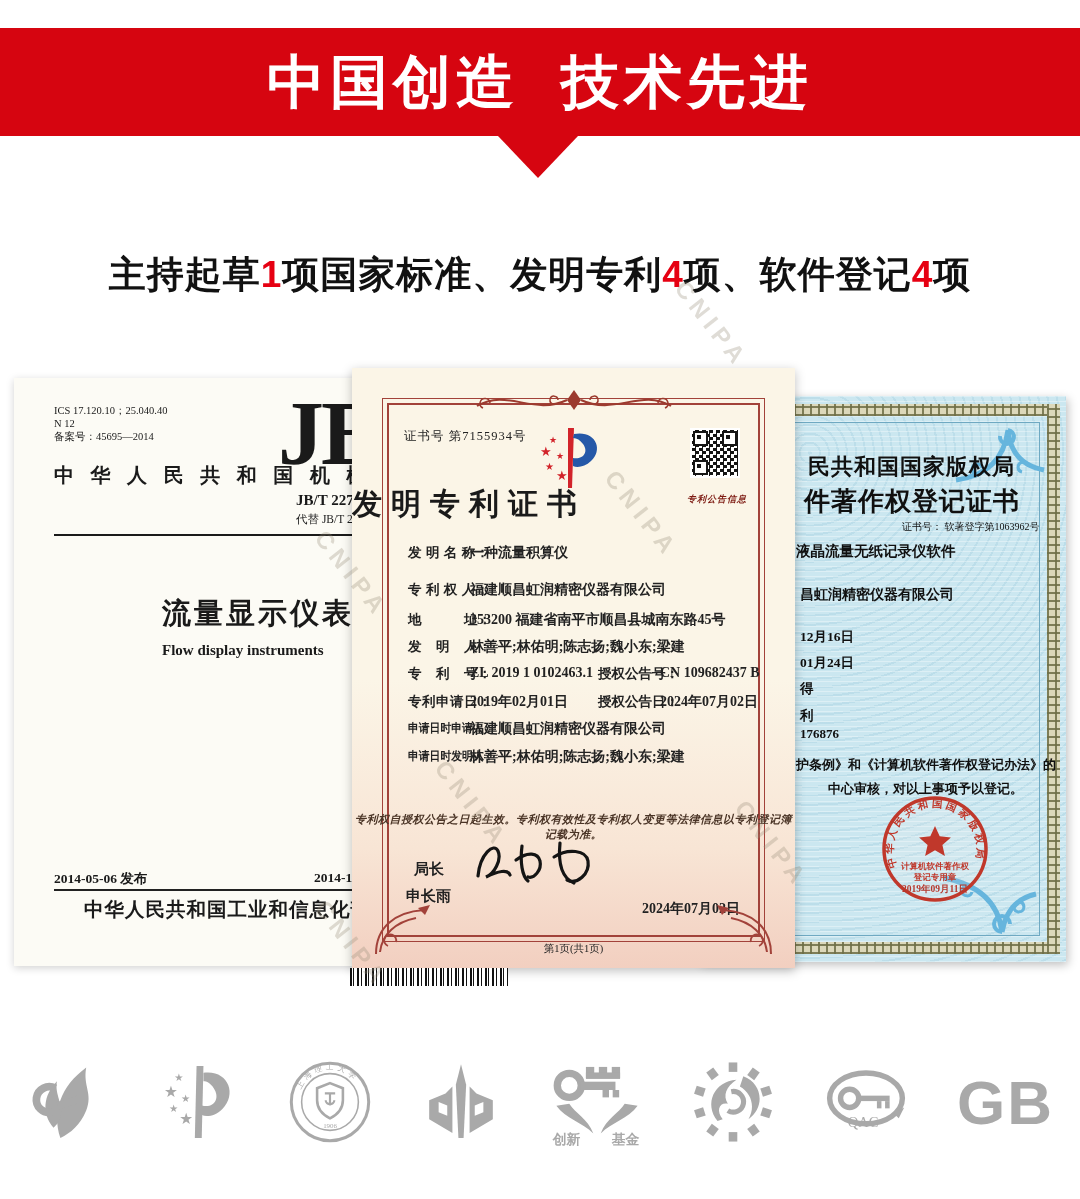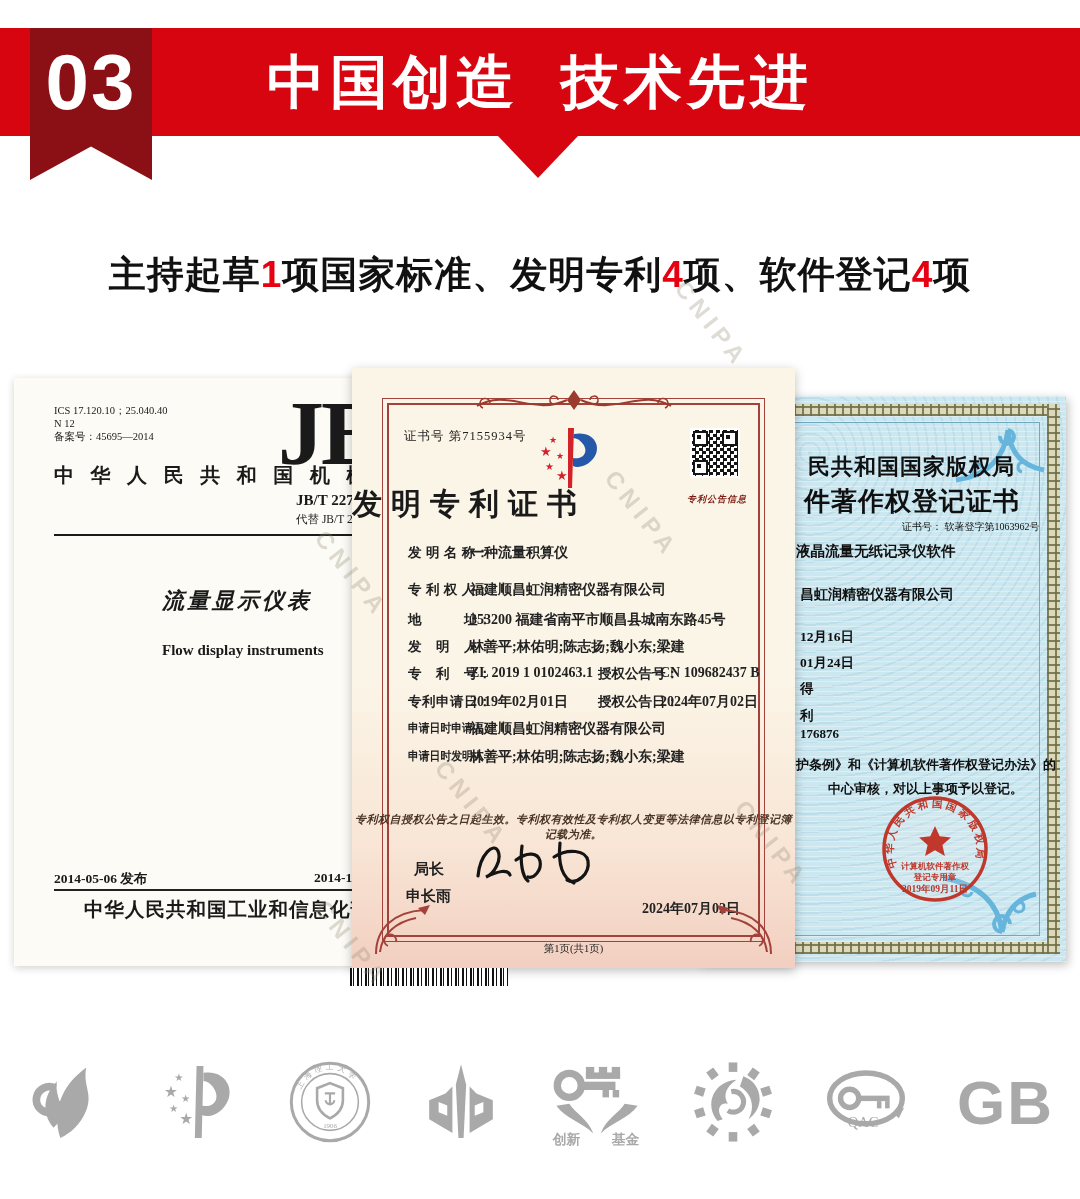--- a/index.html
+++ b/index.html
@@ -27,22 +27,22 @@
   
   .std-doc{left:14px;top:378px;width:378px;height:588px;background:#fcfbf5;overflow:hidden;
     box-shadow:0 2px 8px rgba(0,0,0,.18);color:#1a1a1a;z-index:1;}
   .std-ics{left:40px;top:26px;font-size:10.5px;font-weight:normal;line-height:13px;}
   .std-jb{left:264px;top:2px;font-size:92px;font-weight:bold;letter-spacing:-3px;white-space:nowrap;}
   .std-header{left:40px;top:84px;font-size:20px;font-weight:600;letter-spacing:5.5px;white-space:nowrap;
     font-family:"Liberation Sans","DejaVu Sans",sans-serif;}
   .std-no{left:282px;top:114px;font-size:15px;font-weight:bold;white-space:nowrap;}
   .std-replaces{left:282px;top:134px;font-size:11.5px;white-space:nowrap;}
   .std-hr1{left:40px;top:156px;width:338px;height:2px;background:#1a1a1a;}
-  .std-title-cn{left:148px;top:208px;font-size:22px;font-weight:600;letter-spacing:3px;
-    font-family:"Liberation Sans","DejaVu Sans",sans-serif;font-style:italic;}
+  .std-title-cn{left:148px;top:216px;font-size:29px;font-weight:600;letter-spacing:3px;
+    font-family:"Liberation Sans","DejaVu Sans",sans-serif;}
   .std-title-en{left:148px;top:264px;font-size:15px;font-weight:bold;}
   .std-issue{left:40px;top:492px;font-size:13.5px;font-weight:bold;}
   .std-impl{left:300px;top:492px;font-size:13.5px;font-weight:bold;white-space:nowrap;}
   .std-hr2{left:40px;top:511px;width:338px;height:2px;background:#222;}
   .std-footer{left:70px;top:518px;font-size:19.5px;font-weight:bold;letter-spacing:1px;white-space:nowrap;}
   .std-footer small{font-size:12.5px;font-weight:bold;}
 
   
   .patent{left:352px;top:368px;width:443px;height:600px;z-index:3;
     background:linear-gradient(180deg,#fbf5e7 0%,#fbf5e7 52%,#f8e5d5 80%,#f2cfc0 100%);
@@ -115,23 +115,20 @@
     font-size:62px;color:#a9a9a9;letter-spacing:2px;}
 </style>
 </head>
 <body>
 
 <div id="page">
 
   <div class="abs banner-bar"></div>
   <div class="abs banner-title sans">中国创造  技术先进</div>
   <div class="abs banner-tri"></div>
-  <div class="abs banner-ribbon">
-    <div class="banner-num sans">03</div>
-  </div>
 
   <div class="abs headline sans">
     <span>主持起草</span><span class="red">1</span><span>项国家标准、发明专利</span><span class="red">4</span><span>项、软件登记</span><span class="red">4</span><span>项</span>
   </div>
 
   <div class="abs std-doc">
     <div class="abs std-ics">
       <div>ICS 17.120.10；25.040.40</div>
       <div>N 12</div>
       <div>备案号：45695—2014</div>

